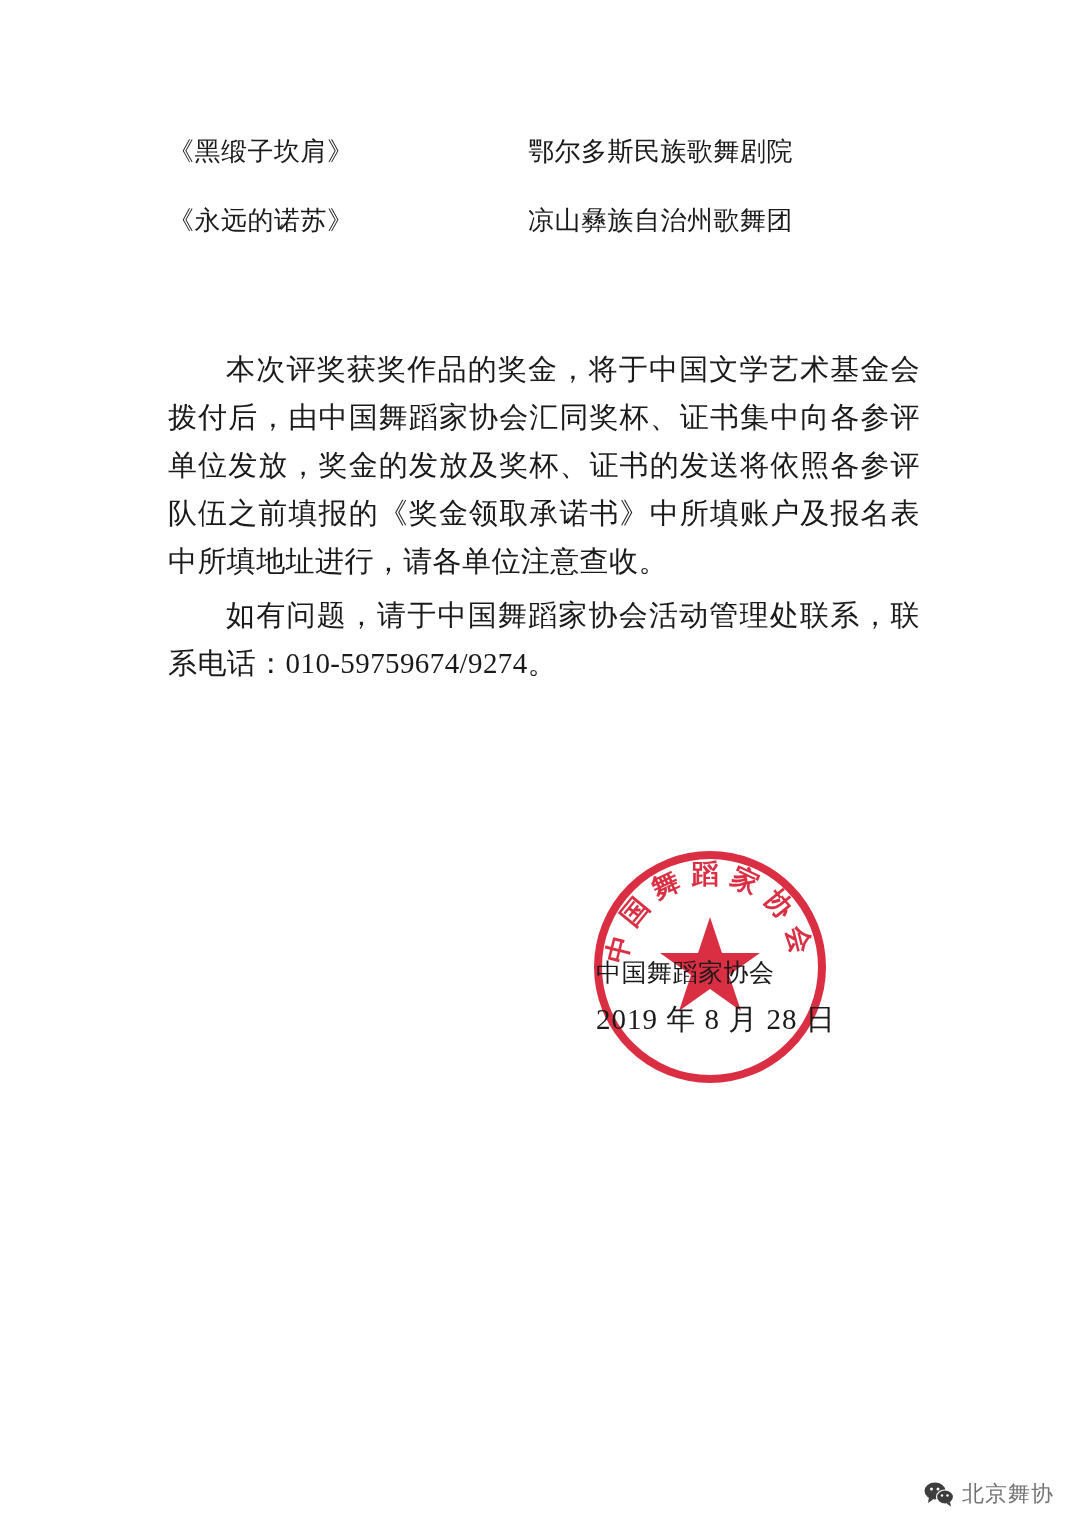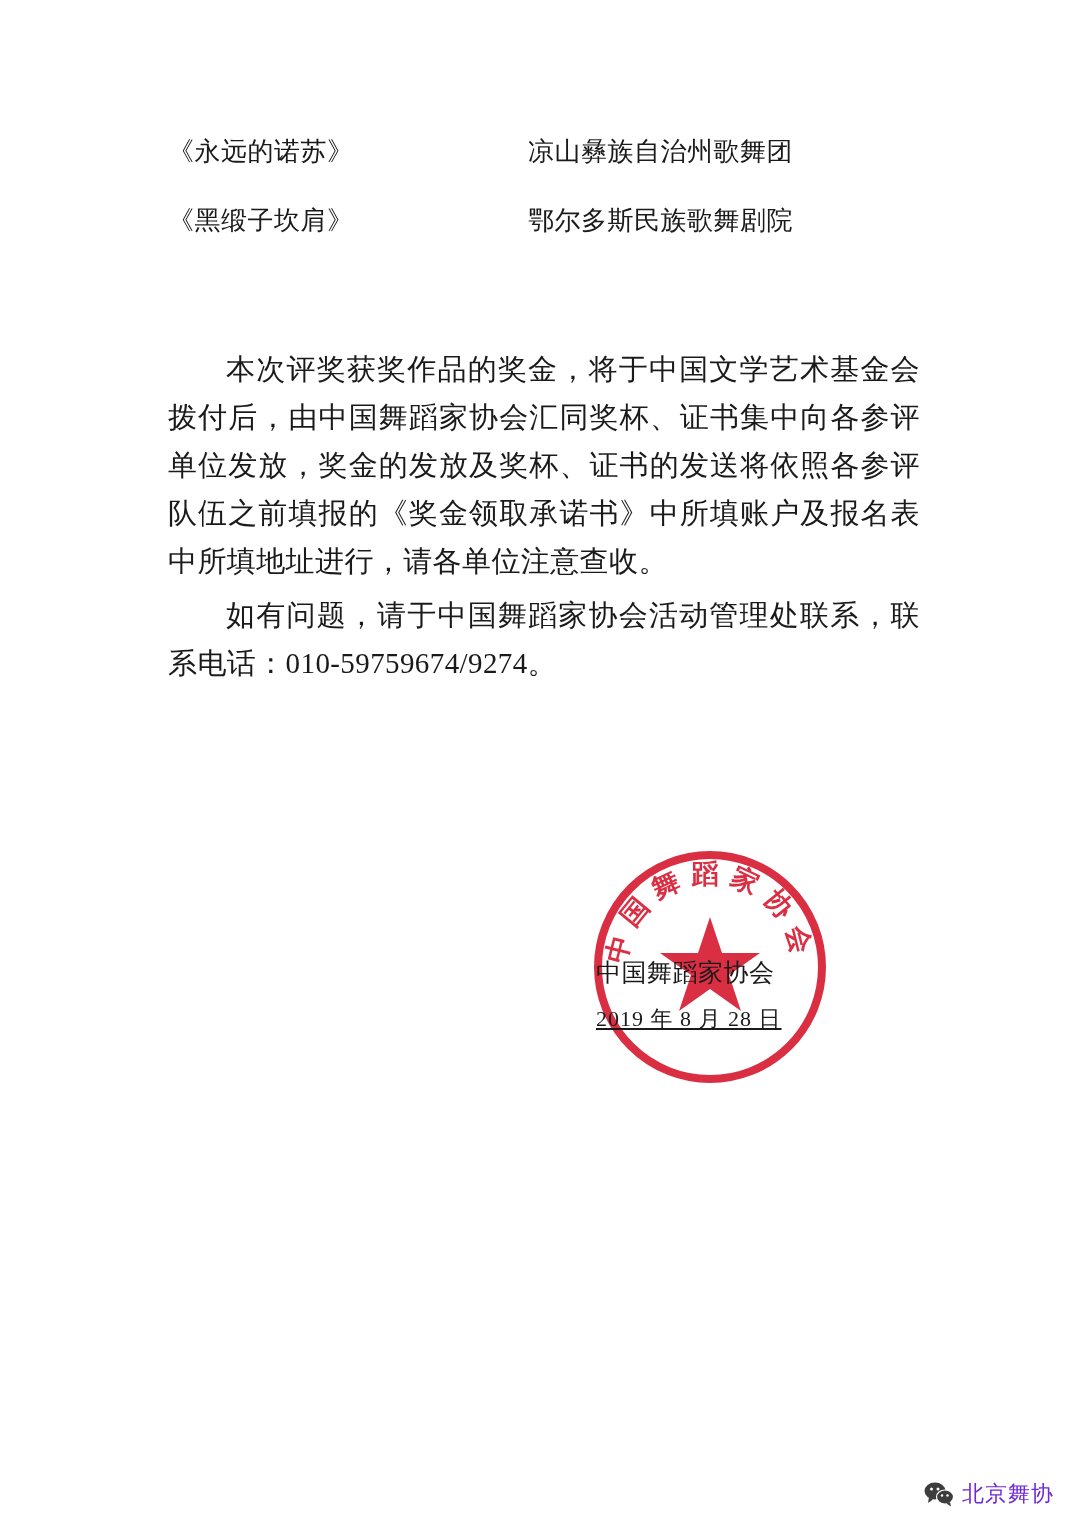--- a/index.html
+++ b/index.html
@@ -67,23 +67,22 @@
     left: 596px;
     top: 950px;
     width: 260px;
     text-align: left;
     font-size: 25px;
     line-height: 46px;
     letter-spacing: 0.5px;
     z-index: 3;
   }
   .sign-date {
-    font-size: 22px;
+    font-size: 29px;
     letter-spacing: 1px;
-    text-decoration: underline;
   }
 
   
   .seal {
     position: absolute;
     left: 588px;
     top: 845px;
     width: 244px;
     height: 244px;
     z-index: 2;
@@ -92,45 +91,45 @@
   .seal svg { display:block; width:100%; height:100%; }
 
   
   .footer-brand {
     position: absolute;
     right: 26px;
     bottom: 18px;
     display: flex;
     align-items: center;
     gap: 8px;
-    color: #6d28d9;
+    color: #737373;
     font-family: "Liberation Sans", sans-serif;
     font-size: 22px;
   }
   .wechat-icon {
     width: 30px;
     height: 25px;
     display: inline-block;
   }
   .wechat-icon svg { display: block; width: 100%; height: 100%; }
   .brand-label { letter-spacing: 1px; }
 </style>
 </head>
 <body>
 
 <div class="page">
 
   <div class="works-list">
     <div class="work-row">
+      <span class="work-title">《黑缎子坎肩》</span>
+      <span class="work-unit">鄂尔多斯民族歌舞剧院</span>
+    </div>
+    <div class="work-row">
       <span class="work-title">《永远的诺苏》</span>
       <span class="work-unit">凉山彝族自治州歌舞团</span>
-    </div>
-    <div class="work-row">
-      <span class="work-title">《黑缎子坎肩》</span>
-      <span class="work-unit">鄂尔多斯民族歌舞剧院</span>
     </div>
   </div>
 
   <div class="body-text">
     <p class="para">本次评奖获奖作品的奖金，将于中国文学艺术基金会拨付后，由中国舞蹈家协会汇同奖杯、证书集中向各参评单位发放，奖金的发放及奖杯、证书的发送将依照各参评队伍之前填报的《奖金领取承诺书》中所填账户及报名表中所填地址进行，请各单位注意查收。</p>
     <p class="para">如有问题，请于中国舞蹈家协会活动管理处联系，联系电话：010-59759674/9274。</p>
   </div>
 
   <div class="seal">
     <svg viewBox="0 0 244 244" xmlns="http://www.w3.org/2000/svg">

